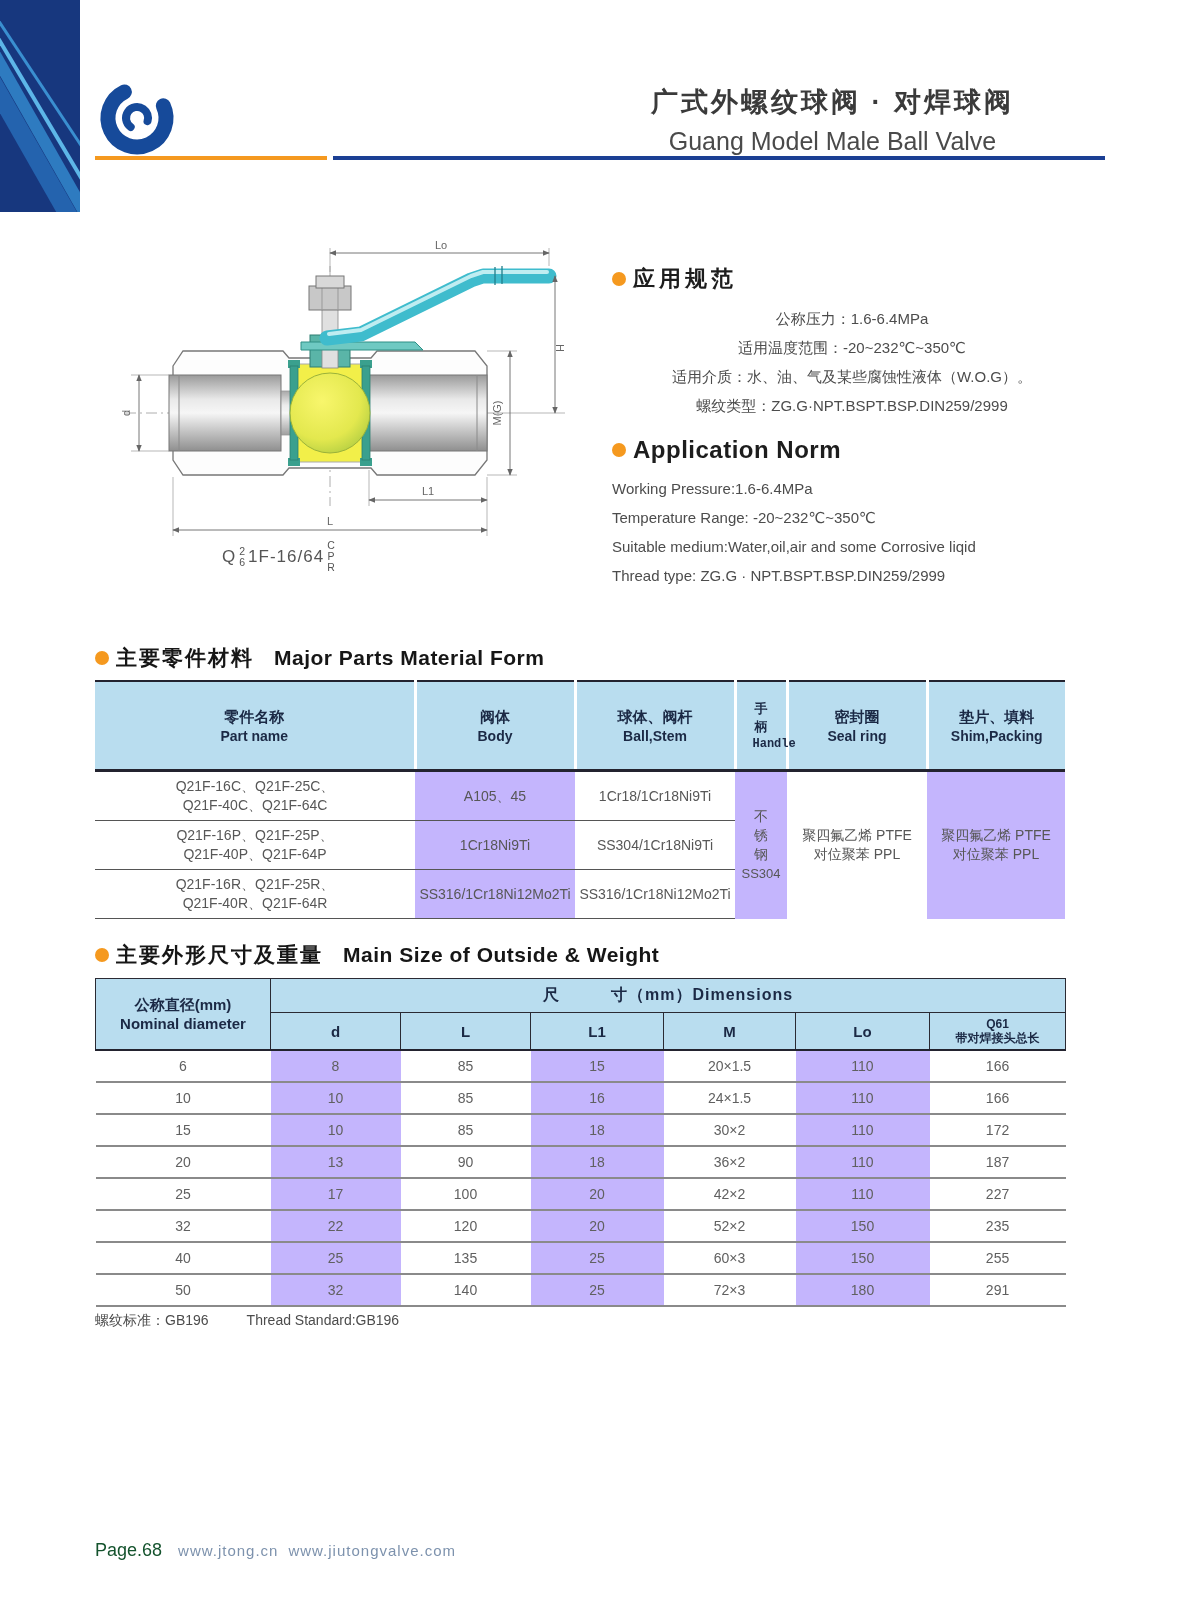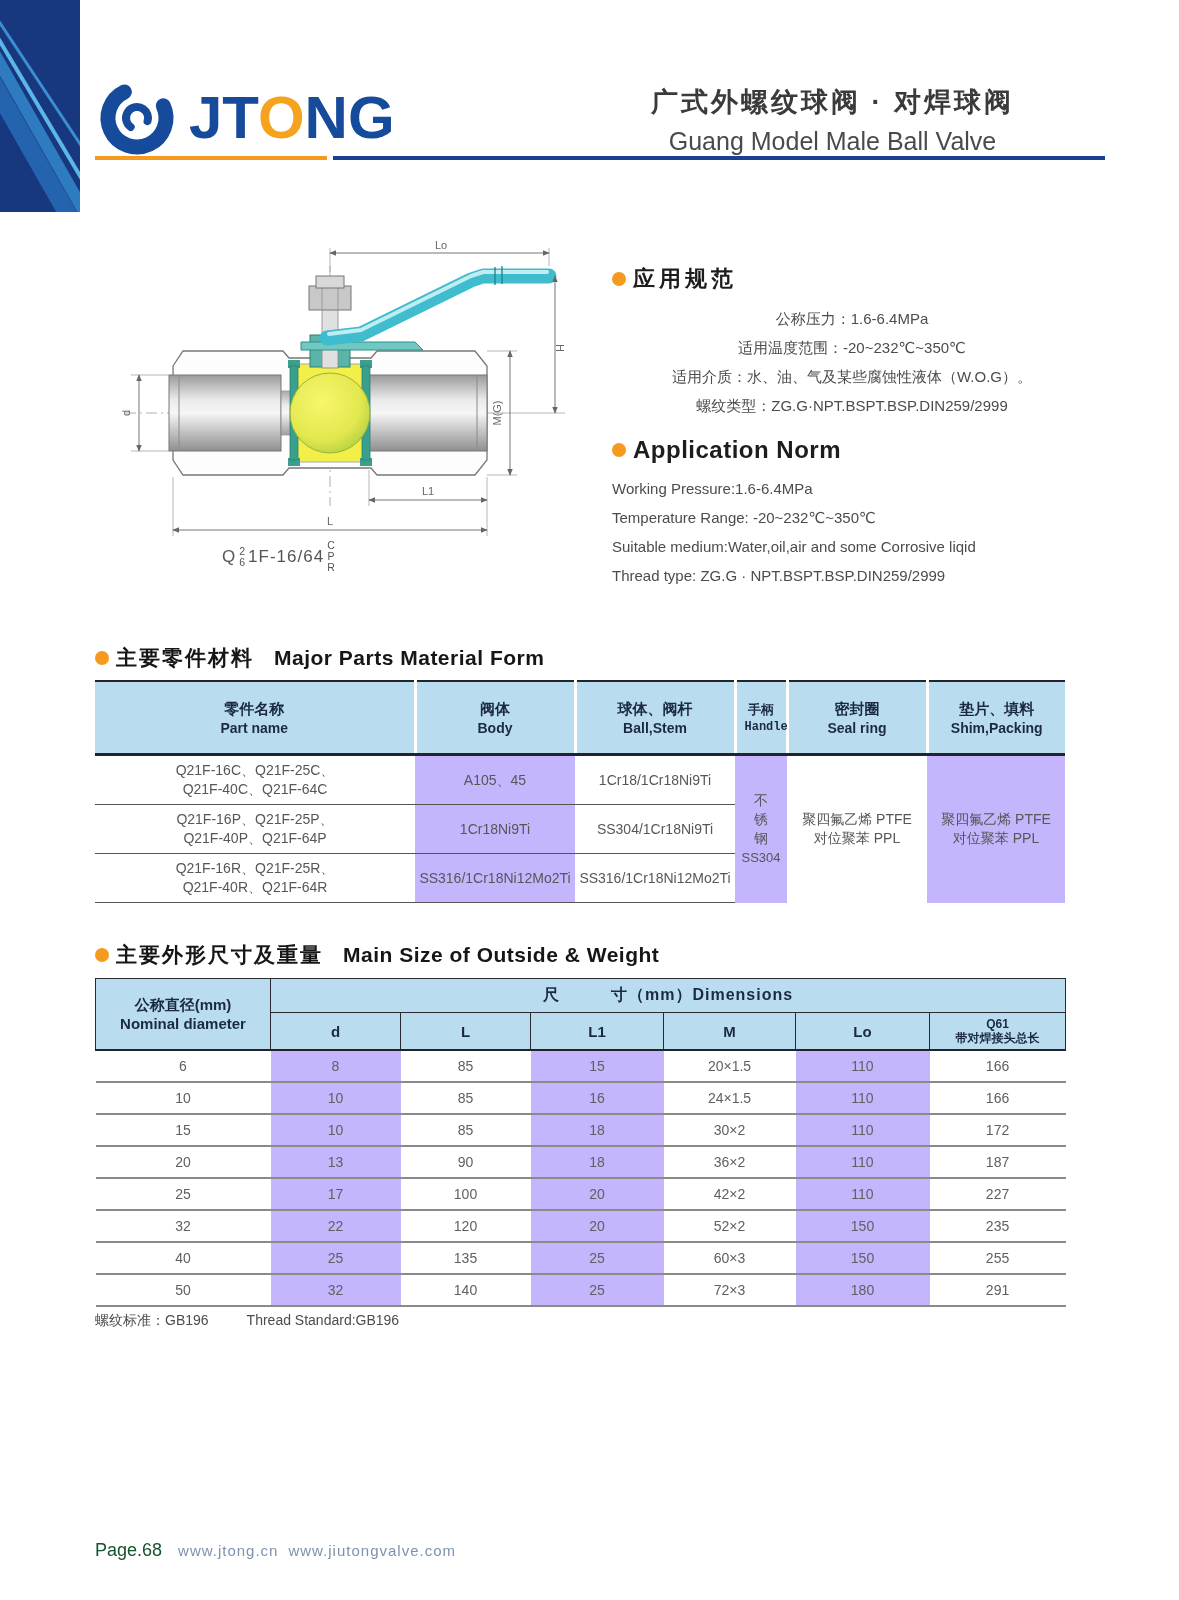--- a/index.html
+++ b/index.html
@@ -31,21 +31,21 @@
   .spec-line{font-size:15px;color:#4c4c4c;line-height:29px;white-space:nowrap;}
   
   .section-heading{position:absolute;left:95px;display:flex;align-items:center;font-weight:bold;color:#161616;font-size:21px;}
   .section-heading .cn{letter-spacing:2px;}
   .section-heading .en{margin-left:20px;letter-spacing:0.5px;}
   
   table{border-collapse:collapse;table-layout:fixed;}
   .mat-table{position:absolute;left:95px;top:680px;width:970px;}
   .mat-table th{background:#b9ddef;color:#1b2945;font-size:15px;font-weight:bold;
       border-top:2px solid #23232f;border-bottom:3px solid #23232f;border-right:3px solid #fff;
-      height:55px;padding:8px;text-align:center;}
+      height:55px;padding:16px;text-align:center;}
   .mat-table th:last-child{border-right:none;}
   .mat-table th .en{font-size:14px;}
   .mat-table td{font-size:14px;color:#575757;text-align:center;padding:0;height:48px;line-height:19px;}
   .mat-table .sep{border-bottom:1px solid #555;}
   .mat-table .last{border-bottom:1px solid #555;}
   .gray{background:#c4b5fd;}
   .dim-table{position:absolute;left:95px;top:978px;width:970px;}
   .dim-table th{background:#b9ddef;color:#1b2945;font-weight:bold;border:1.5px solid #2a2a33;padding:0;text-align:center;}
   .dim-table .h1{height:33px;font-size:16px;letter-spacing:1px;}
   .dim-table .h2{height:36px;font-size:15px;}
@@ -81,21 +81,20 @@
     </g>
   </svg>
 
   <div class="logo">
     <svg width="88" height="92">
       <g transform="rotate(-25 44 46)">
         <circle cx="44" cy="46" r="29" fill="none" stroke="#164a9a" stroke-width="15" stroke-dasharray="136 46" stroke-linecap="round"></circle>
         <circle cx="44" cy="46" r="11" fill="none" stroke="#164a9a" stroke-width="8" stroke-dasharray="48 21" stroke-linecap="round" transform="rotate(150 44 46)"></circle>
       </g>
     </svg>
-    <div class="logo-text"><span>JT</span><span class="o">O</span><span>NG</span></div>
   </div>
   <div class="hrule-orange"></div>
   <div class="hrule-navy"></div>
 
   <div class="title-block">
     <div class="title-cn">广式外螺纹球阀 · 对焊球阀</div>
     <div class="title-en">Guang Model Male Ball Valve</div>
   </div>
 
   <svg class="drawing" width="480" height="332" viewBox="0 0 480 332">

